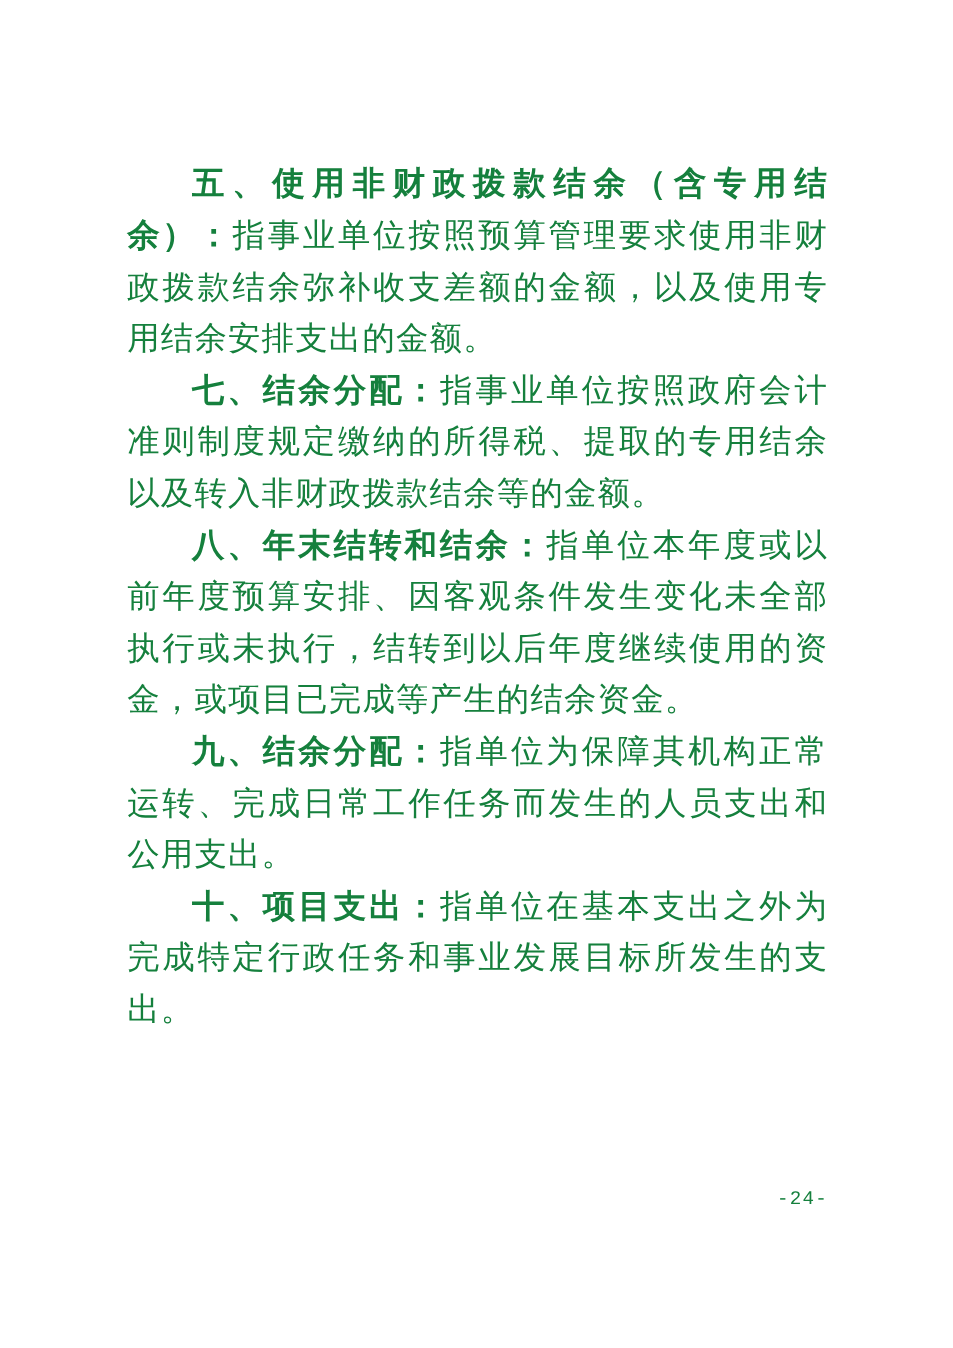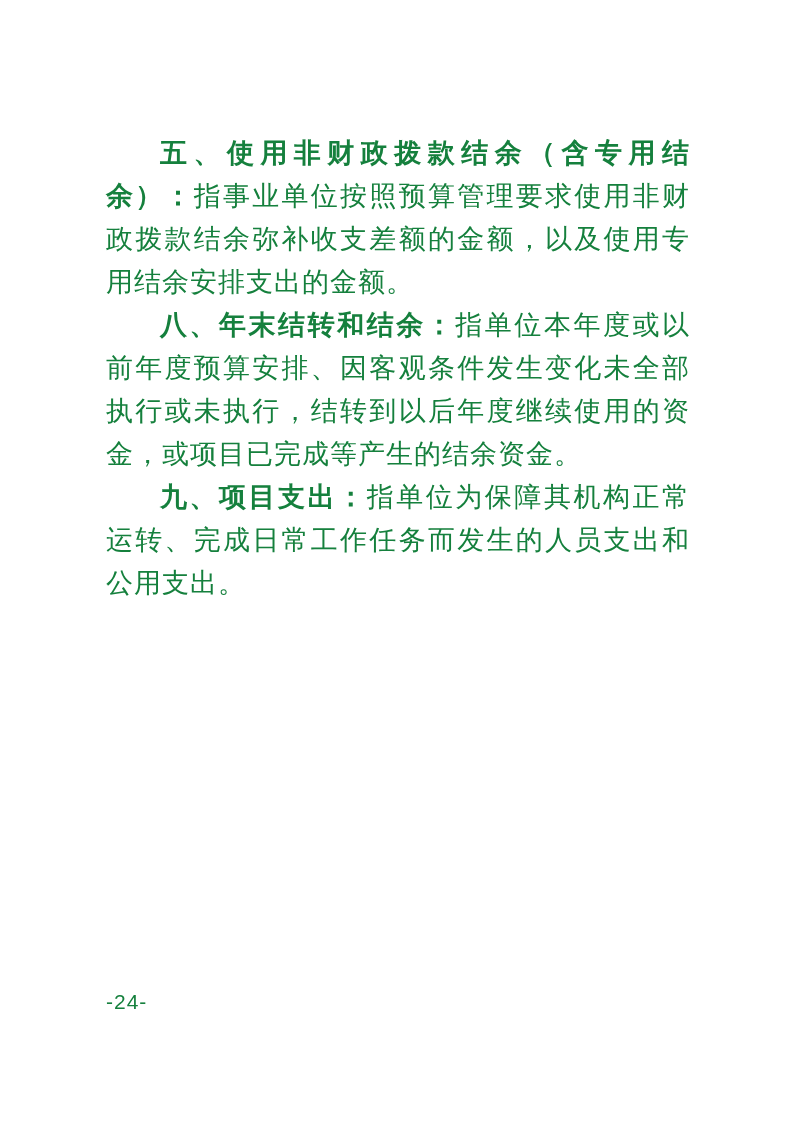--- a/index.html
+++ b/index.html
@@ -33,39 +33,42 @@
     word-break: break-all;
   }
   p.para .lead {
     font-weight: 700;
   }
   .footer {
     position: absolute;
     top: 990px;
     left: 106px;
     width: 584px;
-    font-size: 21px;
+    text-align: right;
+    font-size: 16px;
     letter-spacing: 1px;
-    font-family: Liberation Sans, sans-serif;
+    font-family: Liberation Mono, monospace;
   }
 </style>
 </head>
 <body>
 
 <div class="page">
   <div class="content">
 
     <p class="para"><span class="lead">五、使用非财政拨款结余（含专用结余）：</span><span class="body">指事业单位按照预算管理要求使用非财政拨款结余弥补收支差额的金额，以及使用专用结余安排支出的金额。</span></p>
 
 
+    <p class="para"><span class="lead">七、结余分配：</span><span class="body">指事业单位按照政府会计准则制度规定缴纳的所得税、提取的专用结余以及转入非财政拨款结余等的金额。</span></p>
 
     <p class="para"><span class="lead">八、年末结转和结余：</span><span class="body">指单位本年度或以前年度预算安排、因客观条件发生变化未全部执行或未执行，结转到以后年度继续使用的资金，或项目已完成等产生的结余资金。</span></p>
 
-    <p class="para"><span class="lead">九、项目支出：</span><span class="body">指单位为保障其机构正常运转、完成日常工作任务而发生的人员支出和公用支出。</span></p>
+    <p class="para"><span class="lead">九、结余分配：</span><span class="body">指单位为保障其机构正常运转、完成日常工作任务而发生的人员支出和公用支出。</span></p>
 
+    <p class="para"><span class="lead">十、项目支出：</span><span class="body">指单位在基本支出之外为完成特定行政任务和事业发展目标所发生的支出。</span></p>
 
 
     <p class="para"></p>
 
   </div>
 
   <div class="footer">-24-</div>
 </div>
 
 </body></html>

